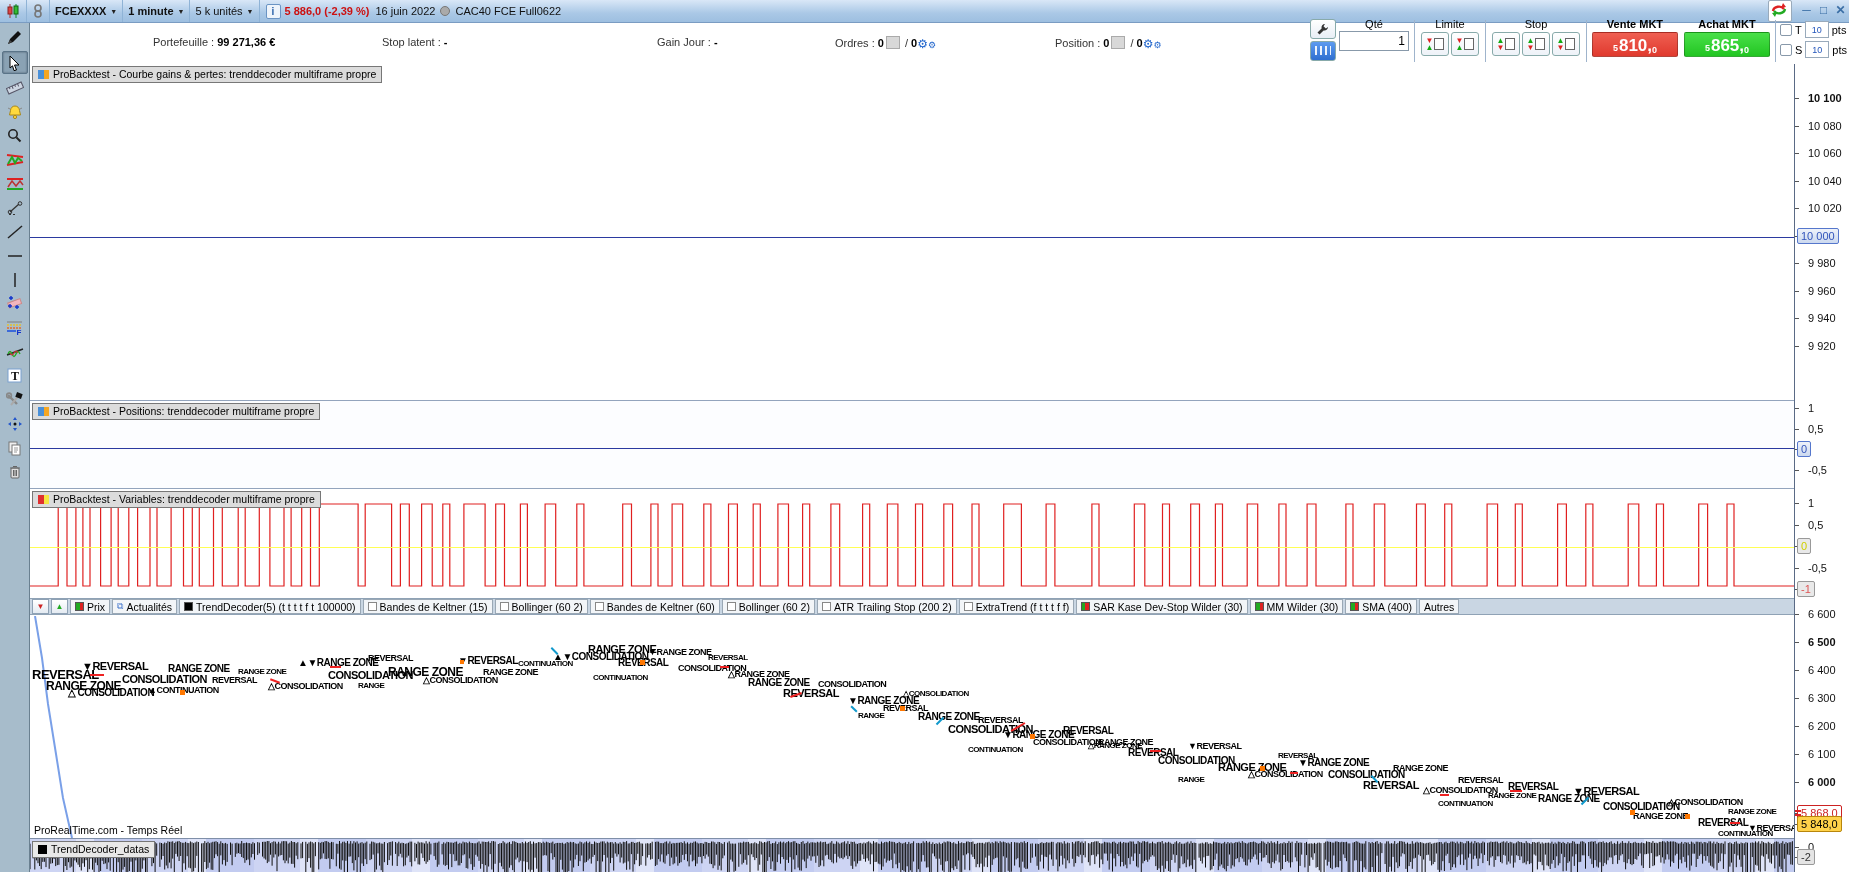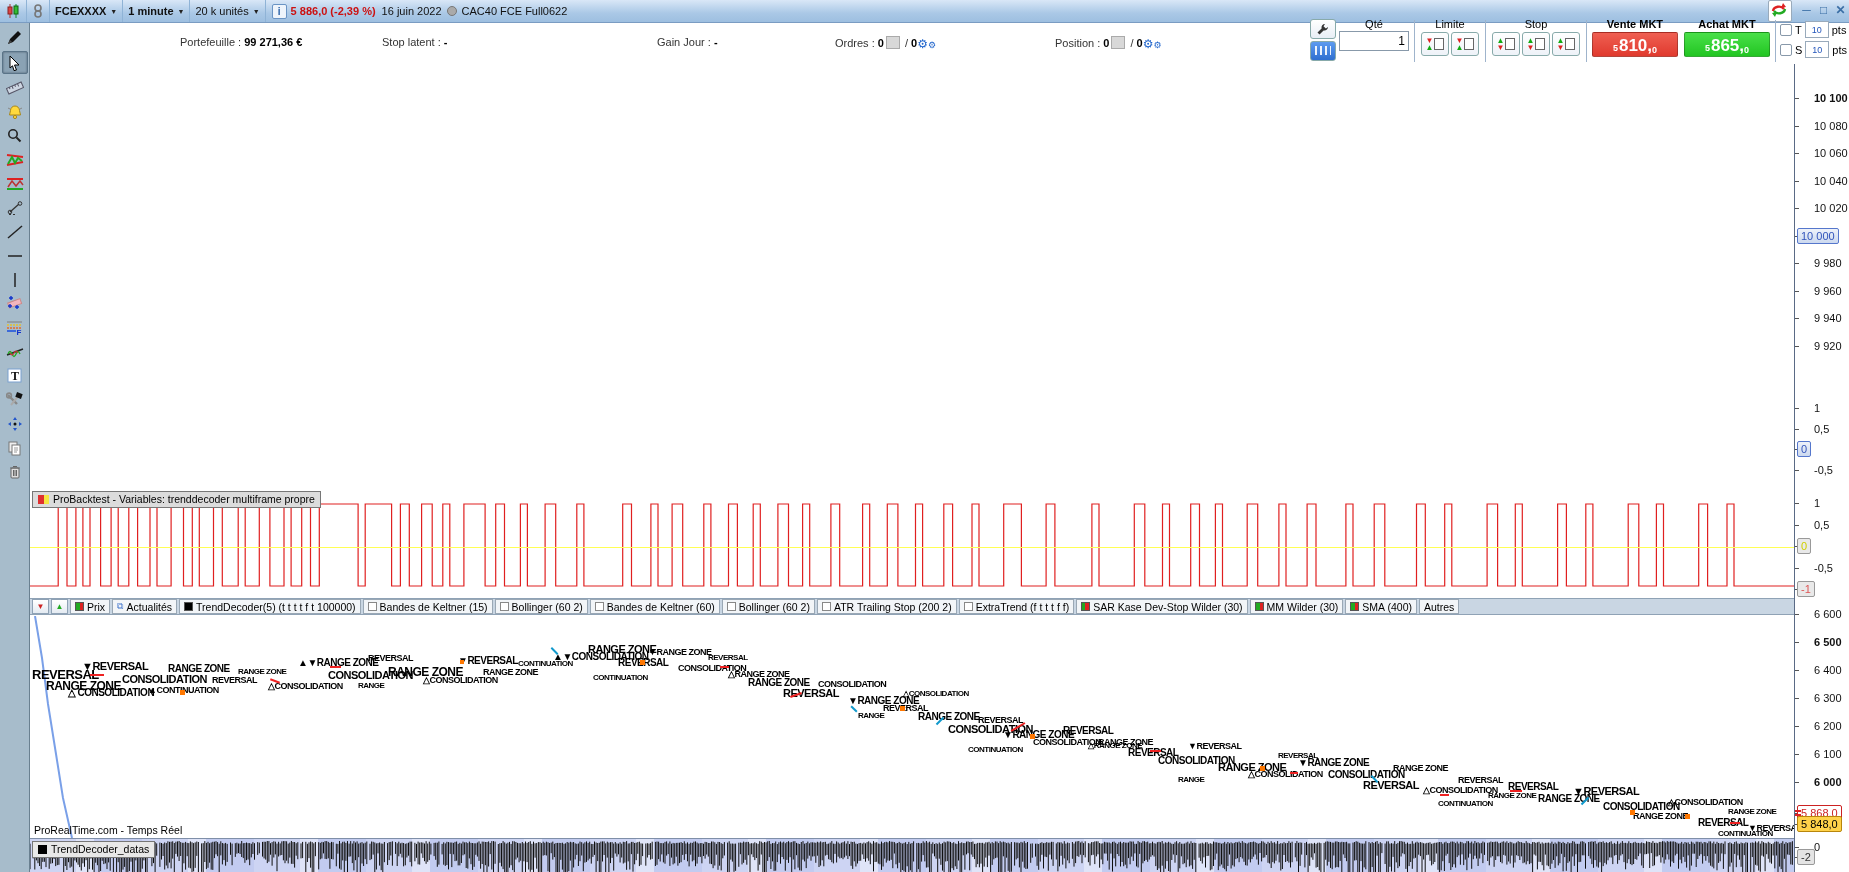--- a/index.html
+++ b/index.html
@@ -87,21 +87,21 @@
   .ind-btn{width:15px;height:13px;border:1px solid #8fa2b5;background:linear-gradient(#fff,#e4ebf2);
     display:flex;align-items:center;justify-content:center;font-size:9px;cursor:pointer;}
   .ind-tab{height:13px;border:1px solid #9aa8b5;background:#f2f5f8;padding:0 4px;display:flex;align-items:center;gap:3px;
     white-space:nowrap;cursor:pointer;color:#000;}
   .ind-ico{width:9px;height:9px;display:inline-block;border:1px solid #555;box-sizing:border-box;}
   .ind-chk{width:9px;height:9px;border:1px solid #888;background:#fff;display:inline-block;box-sizing:border-box;}
 
   
   .axis{position:absolute;left:1764px;top:0;width:55px;height:808px;background:#fff;border-left:1px solid #5a6a85;
         border-right:1px solid #9ab;font-size:11px;color:#111;}
-  .ax-label{position:absolute;left:19px;white-space:nowrap;transform:translateY(-50%);}
+  .ax-label{position:absolute;left:13px;white-space:nowrap;transform:translateY(-50%);}
   .ax-label.b{font-weight:bold;}
   .ax-tick{position:absolute;left:0;width:4px;height:1px;background:#555;}
   .ax-box{position:absolute;left:2px;transform:translateY(-50%);padding:0 3px;border-radius:2px;font-size:11px;line-height:14px;white-space:nowrap;}
   .bx-blue{background:linear-gradient(#eef2fa,#ccd9ef);border:1px solid #5577cc;color:#3355bb;}
   .bx-yellowtext{background:#e9e9e9;border:1px solid #999;color:#cfcf00;}
   .bx-redtext{background:#e9e9e9;border:1px solid #999;color:#dd5555;}
   .bx-red{background:#fff;border:1px solid #cc2222;color:#cc2222;}
   .bx-yellow{background:#ffd24a;border:1px solid #b8860b;color:#000;z-index:6;}
   .bx-gray{background:#e4e4e4;border:1px solid #999;color:#333;}
 </style>
@@ -127,21 +127,21 @@
     </span>
     <span class="tb-btn tb-dd">
       <span>FCEXXXX</span>
         <span class="caret">▼</span>
     </span>
     <span class="tb-btn tb-dd">
       <span>1 minute</span>
         <span class="caret">▼</span>
     </span>
     <span class="tb-btn tb-dd" style="font-weight:normal;">
-      <span>20 k unités</span>
+      <span>5 k unités</span>
         <span class="caret">▼</span>
     </span>
     <span class="info-sq">i</span>
     <span class="price-red">5 886,0  (-2,39 %)</span>
     <span class="tb-date">16 juin 2022</span>
     <span class="tb-dot"></span>
     <span>CAC40 FCE Full0622</span>
     <span class="spacer"></span>
     <span class="refresh-wrap">
       <svg width="20" height="18" viewBox="0 0 20 18">
@@ -150,21 +150,21 @@
         <path d="M14 2 l3 4 l-5 1 z" fill="#d22"></path>
         <path d="M6 16 l-3-4 l5-1 z" fill="#2a2"></path>
       </svg>
     </span>
     <span class="winbtn">─</span>
     <span class="winbtn">□</span>
     <span class="winbtn">✕</span>
   </div>
 
   <div class="account-row">
-    <span class="acct-item" style="left:123px;margin-left:27px;">
+    <span class="acct-item" style="left:123px;">
       <span>Portefeuille :</span>&nbsp;<b>99 271,36 €</b>
     </span>
     <span class="acct-item" style="left:352px;">
       <span>Stop latent :</span>&nbsp;<b>-</b>
     </span>
     <span class="acct-item" style="left:627px;">
       <span>Gain Jour :</span>&nbsp;<b>-</b>
     </span>
     <span class="acct-item" style="left:805px;">
       <span>Ordres :</span>&nbsp;<b>0</b><span class="mini-img"></span>&nbsp;/&nbsp;<b>0</b><span class="gears">⚙<span style="font-size:9px;">⚙</span></span>
@@ -392,21 +392,41 @@
       <div class="tool-item">
         <svg width="14" height="16" viewBox="0 0 14 16">
           <rect x="3" y="4" width="8" height="10" rx="1" fill="#ddd" stroke="#666"></rect>
           <path d="M2 4 H12 M5 2.5 h4 M5.5 6 v6 M7 6 v6 M8.5 6 v6" stroke="#666"></path>
         </svg>
       </div>
     </div>
 
   <div class="chart-area">
 
-
+    <div class="plot p-equity">
+      <div class="panel-tab">
+        <span class="tab-ico">
+            <i style="background:#4a90d9;"></i>
+            <i style="background:#f5a623;"></i>
+          </span>
+        <span>ProBacktest - Courbe gains &amp; pertes: trenddecoder multiframe propre</span>
+      </div>
+      <div class="lvl" style="top:173px;background:#2b3aa0;"></div>
+    </div>
+
+    <div class="plot p-positions">
+      <div class="panel-tab">
+        <span class="tab-ico">
+            <i style="background:#4a90d9;"></i>
+            <i style="background:#f5a623;"></i>
+          </span>
+        <span>ProBacktest - Positions: trenddecoder multiframe propre</span>
+      </div>
+      <div class="lvl" style="top:47px;background:#2b3aa0;"></div>
+    </div>
 
     <div class="plot p-variables">
       <div class="panel-tab">
         <span class="tab-ico">
             <i style="background:#e03030;"></i>
             <i style="background:#f5e642;"></i>
           </span>
         <span>ProBacktest - Variables: trenddecoder multiframe propre</span>
       </div>
       <svg id="wave-svg" width="1764" height="109" style="position:absolute;left:0;top:0;">

